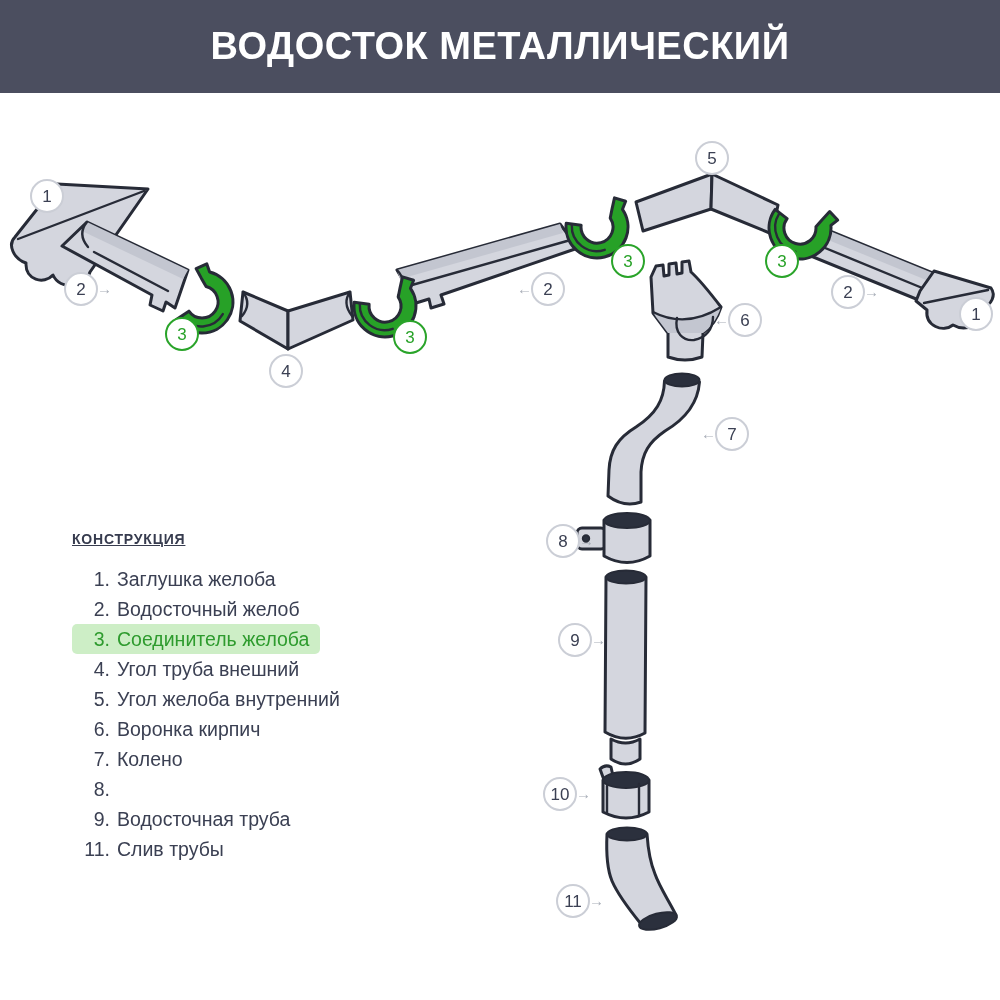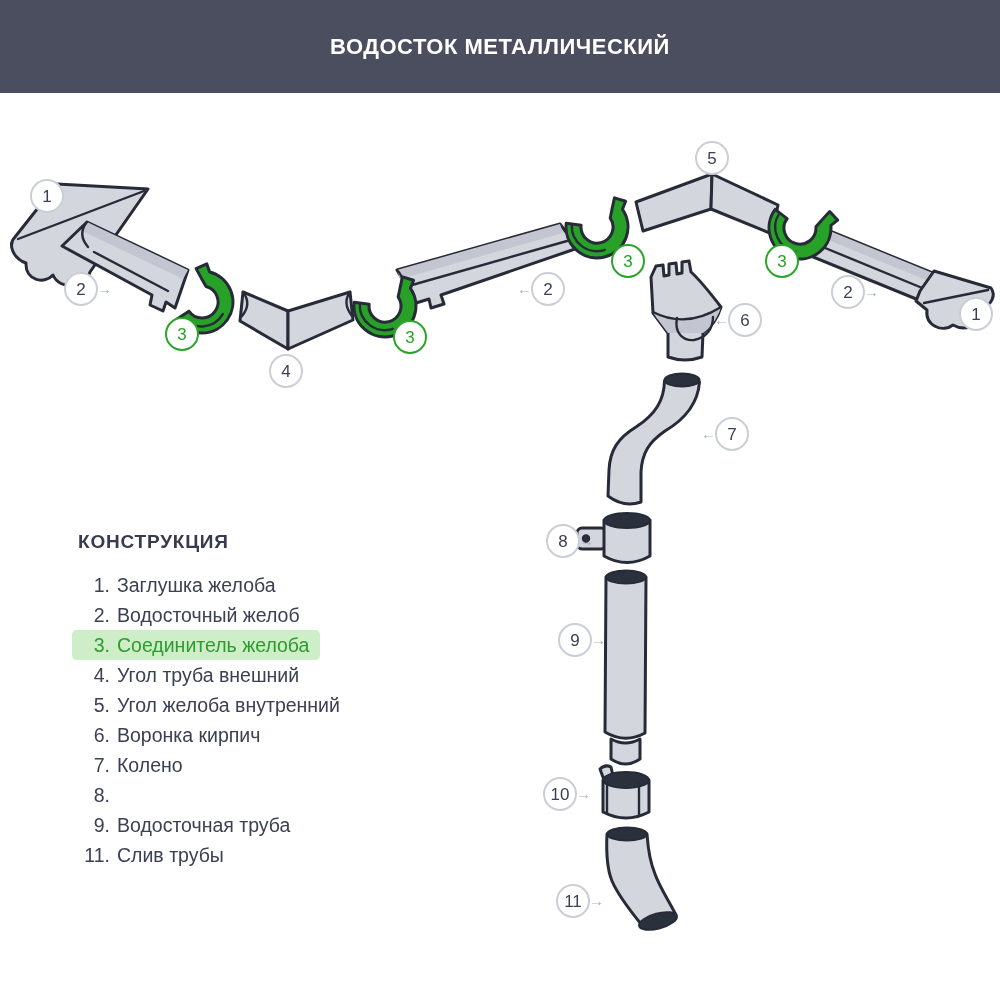--- a/index.html
+++ b/index.html
@@ -2,21 +2,21 @@
 <html><head>
 <meta charset="utf-8">
 <style>
   html,body{margin:0;padding:0;background:#fff;}
   body{width:1000px;height:1000px;font-family:"Liberation Sans",sans-serif;-webkit-font-smoothing:antialiased;}
   .screen{position:relative;width:1000px;height:1000px;overflow:hidden;background:#fff;}
 
   
   .hdr{position:absolute;left:0;top:0;width:1000px;height:93px;background:#4b4e5f;
        display:flex;align-items:center;justify-content:center;}
-  .hdr h1{margin:0;color:#ffffff;font-size:22px;font-weight:700;letter-spacing:.5px;}
+  .hdr h1{margin:0;color:#ffffff;font-size:38px;font-weight:700;letter-spacing:.5px;}
 
   
   svg.diagram{position:absolute;left:0;top:0;}
   .part{fill:#d4d6de;stroke:#272b37;stroke-width:3;stroke-linejoin:round;stroke-linecap:round;}
   .green-part{fill:#27a127;stroke:#272b37;stroke-width:3;stroke-linejoin:round;stroke-linecap:round;}
   .dark{fill:#2b303d;stroke:#272b37;stroke-width:2;}
   .shade{fill:#c3c6d0;stroke:none;}
   .iline{fill:none;stroke:#272b37;stroke-width:2.4;stroke-linecap:round;}
 
   
@@ -24,21 +24,21 @@
            border:2px solid #cbced6;border-radius:50%;background:#ffffff;
            display:flex;align-items:center;justify-content:center;
            font-size:17px;color:#3b4053;line-height:1;}
   .callout.green{border-color:#2aa42a;color:#28a228;}
   .arr{position:absolute;top:50%;transform:translateY(-52%);color:#a9aeb8;font-size:15px;}
   .arr.l{right:31px;}
   .arr.r{left:31px;}
 
   
   .legend{position:absolute;left:72px;top:531px;color:#3b4053;}
-  .legend h2{margin:0 0 17px 6px;font-size:19px;font-weight:700;letter-spacing:.8px;color:#363b4e;}
+  .legend h2{margin:0 0 17px 0;font-size:14px;font-weight:700;letter-spacing:.8px;color:#363b4e;text-decoration:underline;}
   .lrow{display:flex;align-items:center;height:30px;width:max-content;
         padding:0 11px 0 0;border-radius:5px;font-size:19.5px;}
   .lrow .num{display:inline-block;width:38px;text-align:right;margin-right:7px;}
   .lrow.hl{background:#cdeec6;color:#2e9b2e;}
 </style>
 </head>
 <body>
 
 <div class="screen">
 

